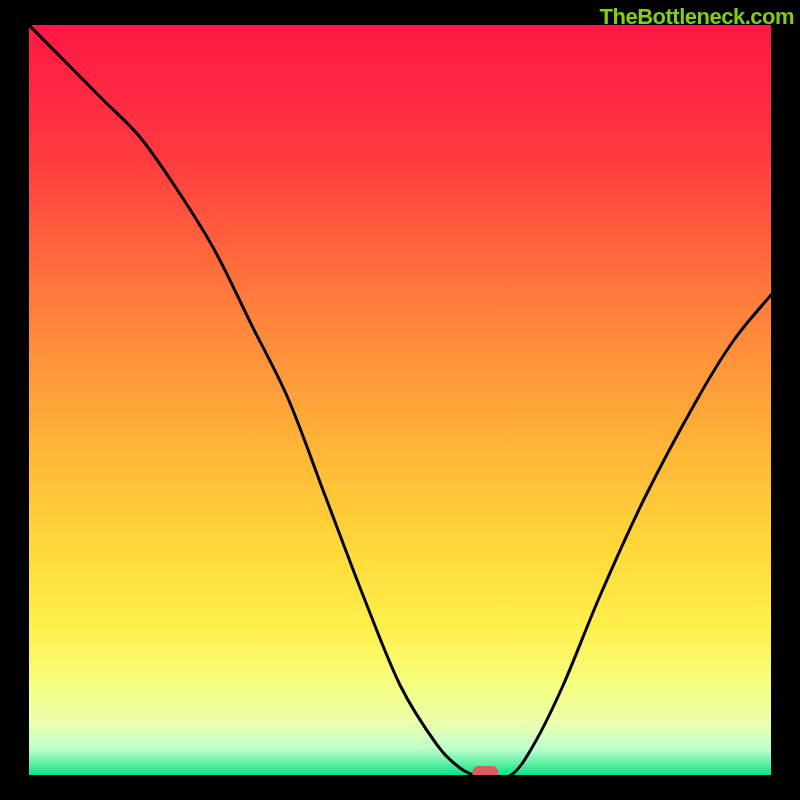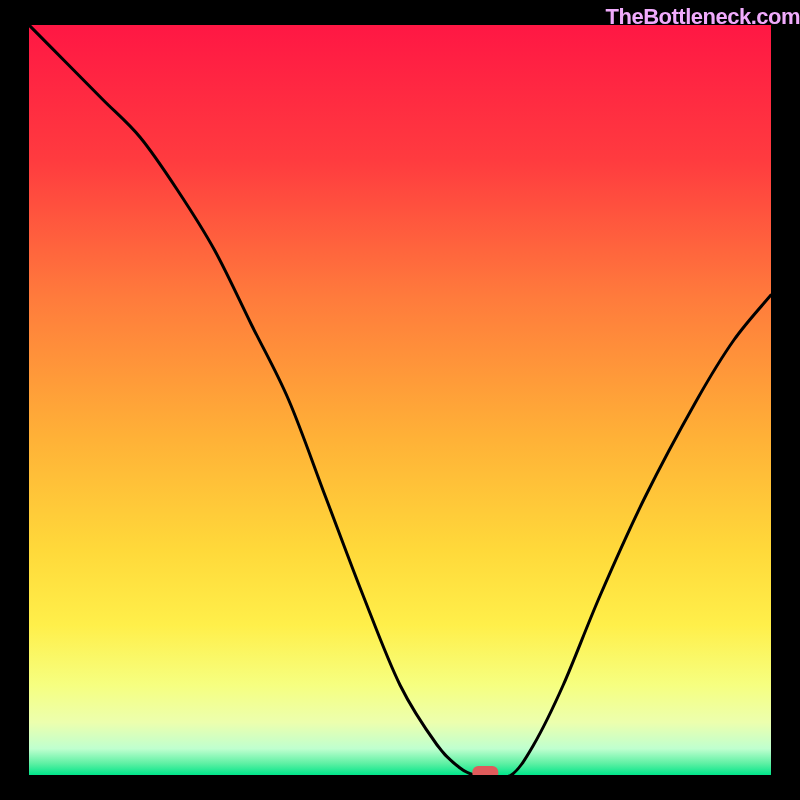--- a/index.html
+++ b/index.html
@@ -13,24 +13,24 @@
   }
   .frame {
     position: relative;
     width: 800px;
     height: 800px;
     background: #000;
   }
   .watermark {
     position: absolute;
     top: 4px;
-    right: 0;
+    right: 6px;
     font-size: 22px;
     font-weight: 600;
-    color: #f0abfc;
+    color: #84cc16;
     letter-spacing: -0.5px;
     z-index: 10;
   }
   .plot-wrap {
     position: absolute;
     left: 29px;
     top: 25px;
     width: 742px;
     height: 750px;
   }

